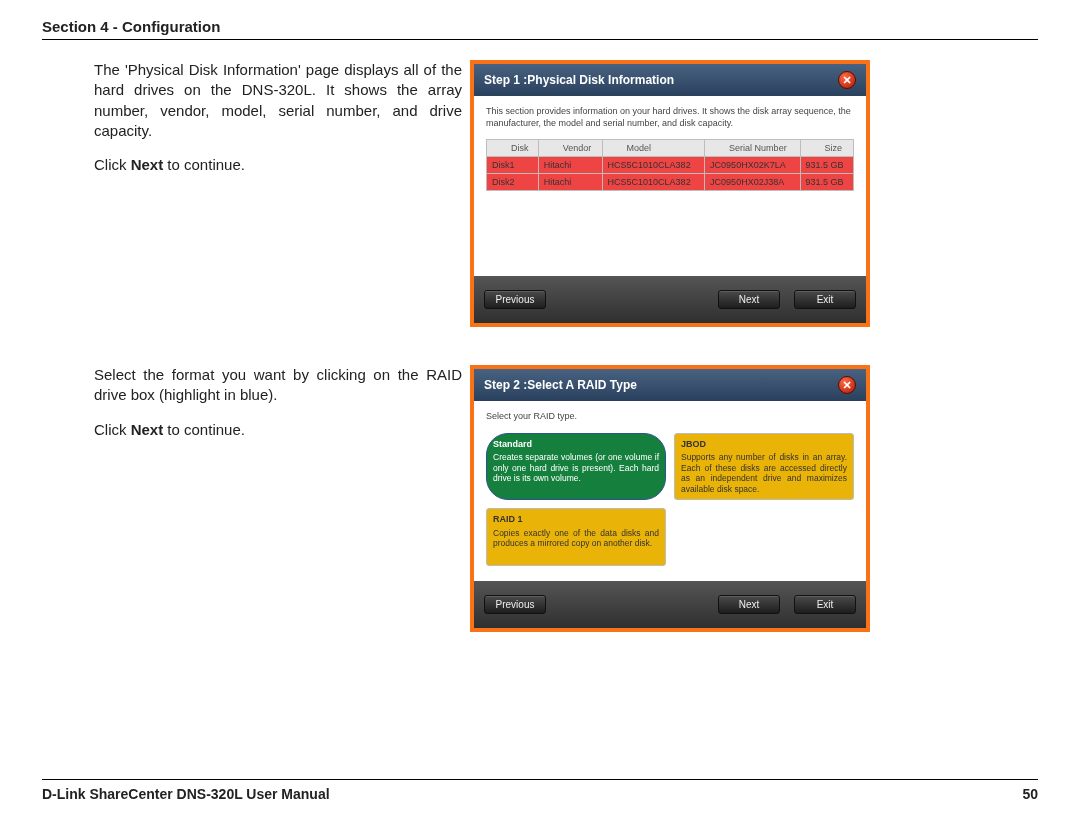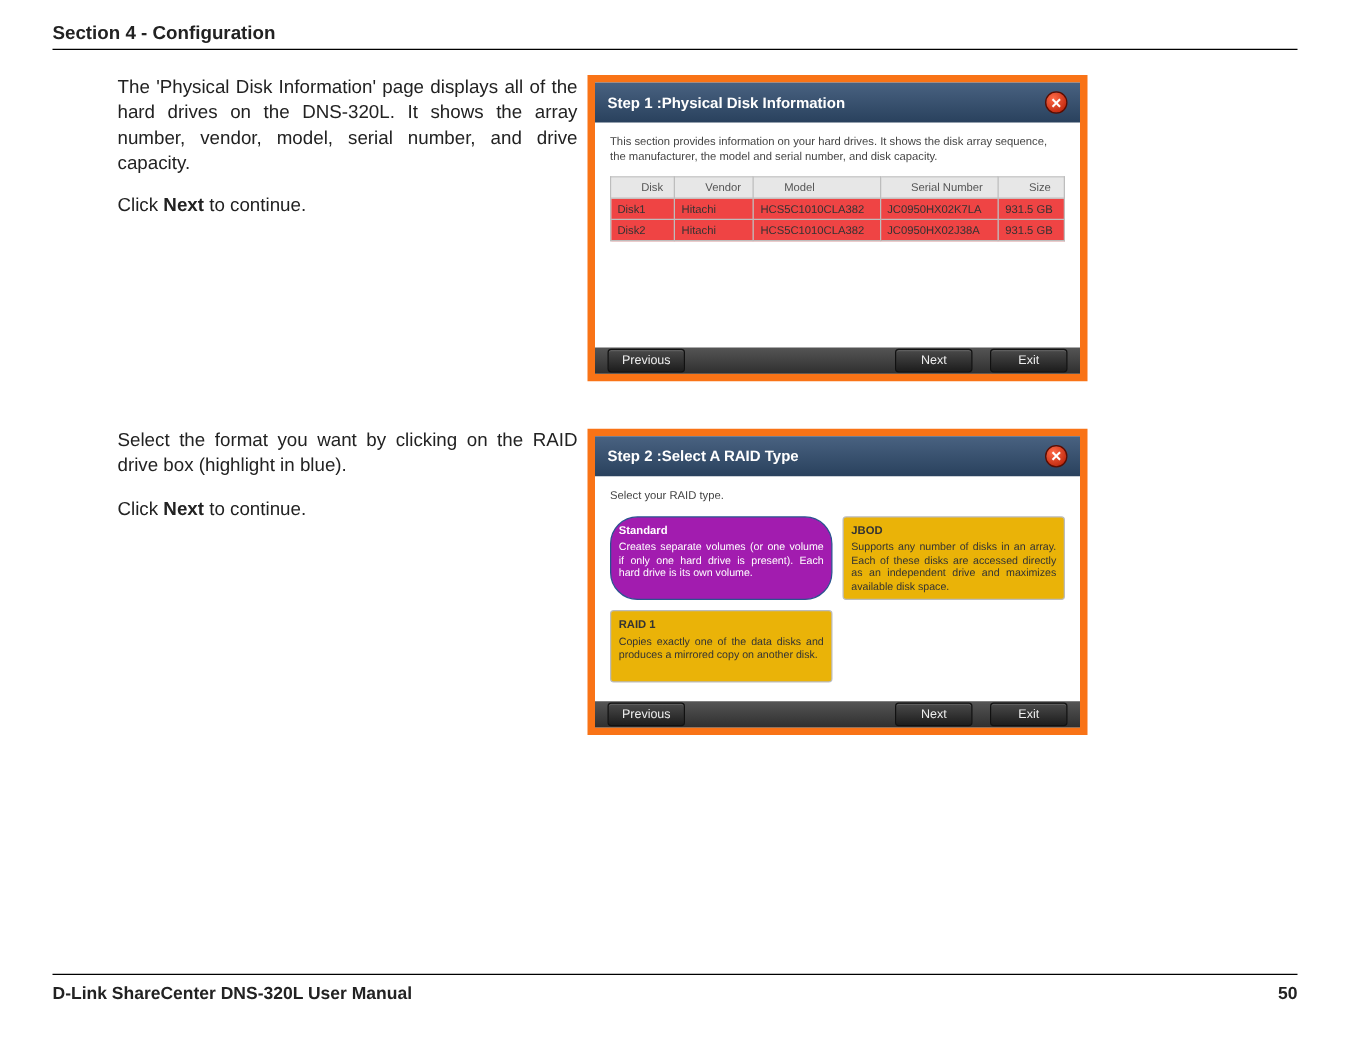--- a/index.html
+++ b/index.html
@@ -29,21 +29,21 @@
     width: 420px;
     padding-left: 52px;
     font-size: 15px;
     line-height: 1.35;
     color: #222;
     text-align: justify;
   }
   .left p { margin-bottom: 14px; }
   .panel {
     width: 400px;
-    border: 6px solid #f97316;
+    border: 4px solid #f97316;
     background: #fff;
     font-family: Verdana, Tahoma, sans-serif;
     font-size: 9px;
     color: #333;
   }
   .panel-title {
     background: linear-gradient(#496281, #29415d);
     color: #fff;
     font-weight: 700;
     font-size: 12px;
@@ -63,21 +63,21 @@
   .panel-body { padding: 10px 12px 8px 12px; min-height: 180px; }
   .desc { font-size: 9px; color: #444; margin-bottom: 10px; line-height: 1.3; }
   table.disks { width: 100%; border-collapse: collapse; font-size: 9px; }
   table.disks th, table.disks td {
     border: 1px solid #bdbdbd; padding: 3px 5px; text-align: left; background: #f4f4f4;
   }
   table.disks th { background: #e7e7e7; font-weight: 400; color: #555; padding-left: 24px; }
   table.disks td { background: #ef4444; }
   .panel-foot {
     background: linear-gradient(#555, #2f2f2f);
-    padding: 1px 10px;
+    padding: 14px 10px;
     display: flex;
     justify-content: space-between;
     align-items: flex-start;
   }
   .btn {
     background: linear-gradient(#4a4a4a, #1d1d1d);
     border: 1px solid #111;
     border-radius: 3px;
     color: #eee;
     font-size: 10px;
@@ -97,21 +97,21 @@
     border: 1px solid #bbb;
     border-radius: 3px;
     padding: 5px 6px;
     font-size: 8.5px;
     min-height: 58px;
     background: #eab308;
     text-align: justify;
     line-height: 1.25;
   }
   .raid-box.sel {
-    background: #a21caf;
+    background: #15803d;
     color: #fff;
     border-color: #2a5390;
     border-radius: 22px;
   }
   .raid-box .t { font-weight: 700; display: block; margin-bottom: 2px; font-size: 9px;}
   .footer {
     position: absolute;
     left: 42px; right: 42px; bottom: 32px;
     border-top: 1.5px solid #000;
     padding-top: 6px;

